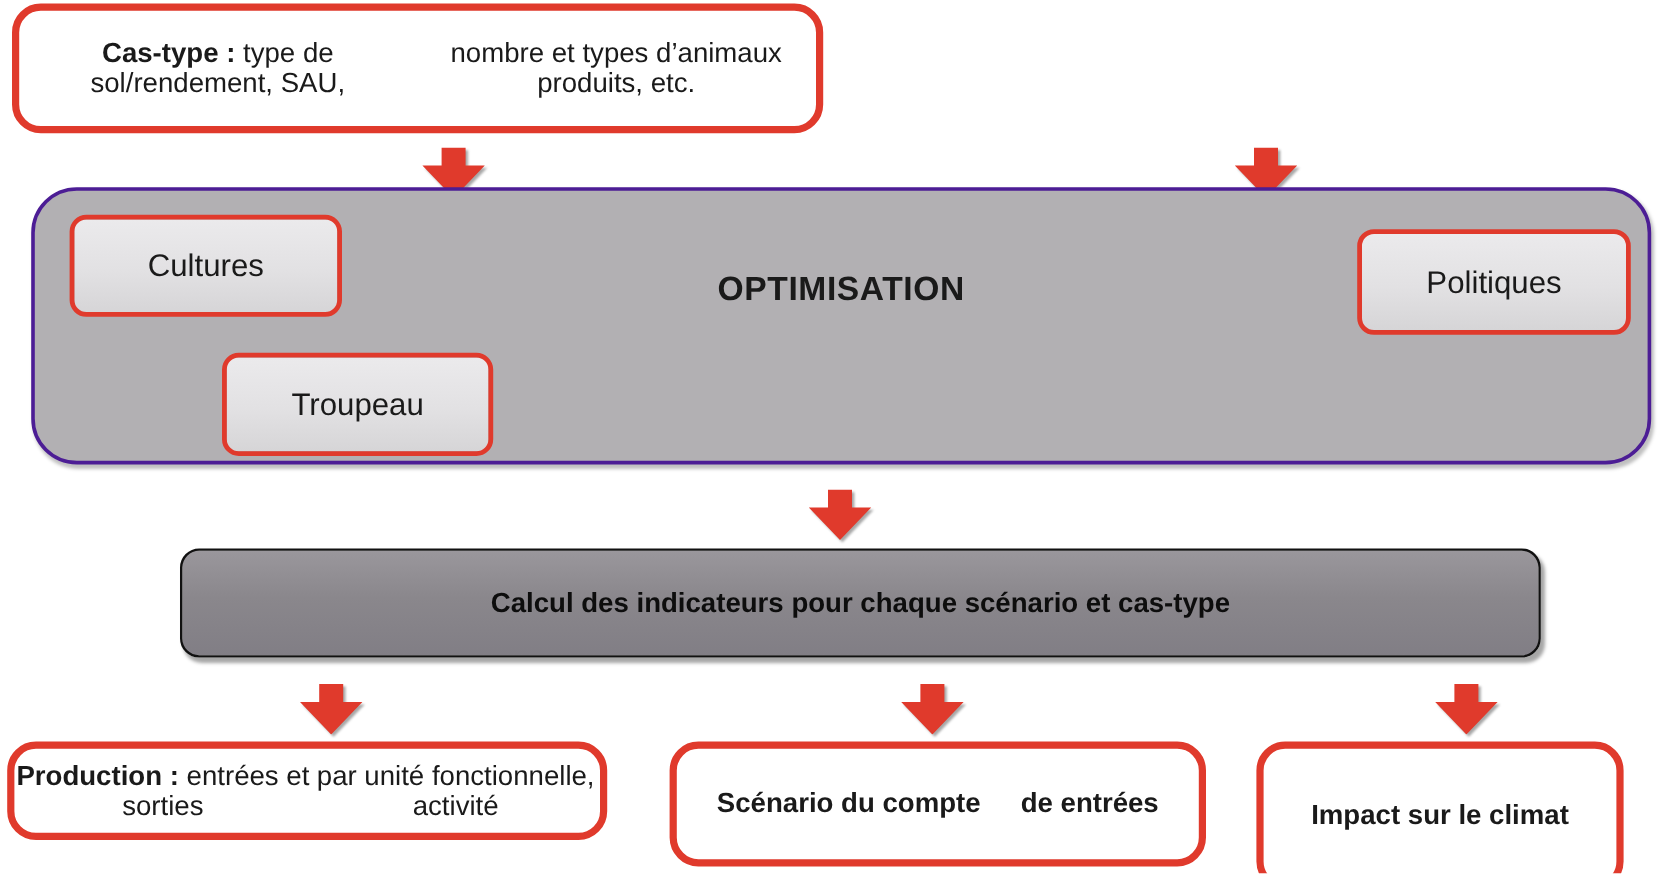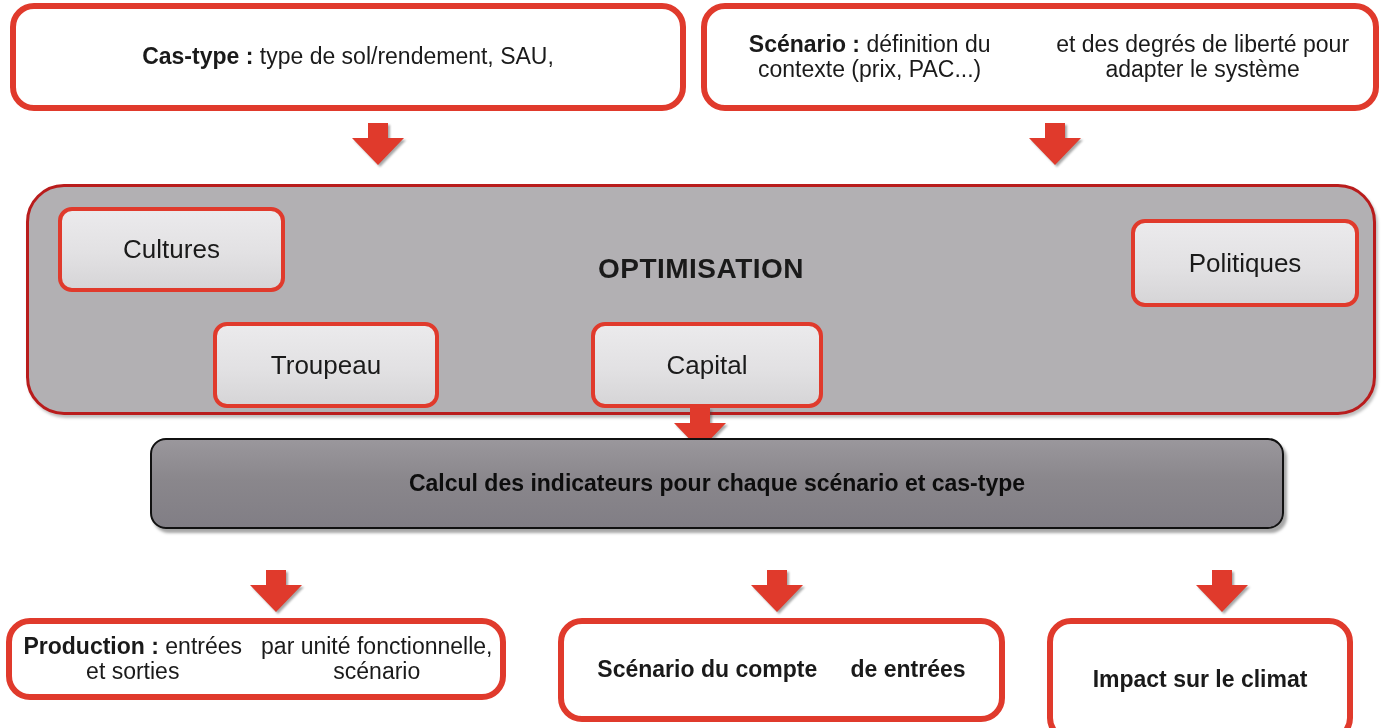--- a/index.html
+++ b/index.html
@@ -23,23 +23,23 @@
     text-align:center;
     color:#1a1a1a;
     font-size:23px;
     line-height:1.1;
   }
   .rbox .bline b{font-weight:bold;}
   .rbox.boldtext{font-weight:bold;}
   
   .panel{
     position:absolute;
-    left:26px;top:184px;width:1350px;height:231px;
+    left:26px;top:156px;width:1350px;height:231px;
     background:#b2b0b3;
-    border:3px solid #b91c1c;
+    border:3px solid #4c1d95;
     border-radius:38px;
     box-sizing:border-box;
     box-shadow:2px 3px 3px rgba(0,0,0,0.25);
   }
   .panel-title{
     position:absolute;
     left:0;right:0;top:66px;
     text-align:center;
     font-size:28px;
     font-weight:bold;
@@ -51,64 +51,60 @@
     background:linear-gradient(180deg,#ebeaec 0%,#e2e1e3 55%,#d6d5d7 100%);
     border:4px solid #e03a2c;
     border-radius:14px;
     box-sizing:border-box;
     display:flex;align-items:center;justify-content:center;
     font-size:26px;font-weight:normal;color:#1a1a1a;
   }
   
   .bar{
     position:absolute;
-    left:150px;top:438px;width:1134px;height:91px;
+    left:150px;top:457px;width:1134px;height:91px;
     background:linear-gradient(180deg,#9a979c 0%,#8a878c 45%,#817e85 100%);
     border:2px solid #111111;
     border-radius:16px;
     box-sizing:border-box;
     display:flex;align-items:center;justify-content:center;
     font-size:23px;font-weight:bold;color:#0d0d0d;
     box-shadow:3px 4px 3px rgba(0,0,0,0.35);
   }
   
   .arrow{position:absolute;width:56px;height:42px;}
   .arrow svg{display:block;width:100%;height:100%;filter:drop-shadow(2px 2px 1px rgba(60,60,60,0.45));}
 </style>
 </head>
 <body>
 
 <div class="canvas">
 
   <div class="rbox" style="left:10px;top:3px;width:676px;height:108px;">
     <div class="bline"><b>Cas-type :</b><span> type de sol/rendement, SAU,</span></div>
+    <div class="bline">nombre et types d’animaux produits, etc.</div>
   </div>
 
-  <div class="rbox" style="left:701px;top:3px;width:678px;height:108px;">
-    <div class="bline"><b>Scénario :</b><span> définition du contexte (prix, PAC...)</span></div>
-    <div class="bline">et des degrés de liberté pour adapter le système</div>
-  </div>
 
   <div class="arrow" style="left:350px;top:123px;">
     <svg viewBox="0 0 56 42">
         <polygon points="18,0 38,0 38,15 54,15 28,42 2,15 18,15" fill="#e03a2c"></polygon>
       </svg>
   </div>
   <div class="arrow" style="left:1027px;top:123px;">
     <svg viewBox="0 0 56 42">
         <polygon points="18,0 38,0 38,15 54,15 28,42 2,15 18,15" fill="#e03a2c"></polygon>
       </svg>
   </div>
 
   <div class="panel">
     <div class="panel-title">OPTIMISATION</div>
     <div class="item" style="left:29px;top:20px;width:227px;height:85px;">Cultures</div>
     <div class="item" style="left:1102px;top:16px;width:228px;height:88px;margin-top:16px;">Politiques</div>
-    <div class="item" style="left:156px;top:135px;width:226px;height:86px;margin-left:28px;">Troupeau</div>
-    <div class="item" style="left:562px;top:135px;width:232px;height:86px;">Capital</div>
+    <div class="item" style="left:156px;top:135px;width:226px;height:86px;">Troupeau</div>
   </div>
 
   <div class="arrow" style="left:672px;top:408px;">
     <svg viewBox="0 0 56 42">
         <polygon points="18,0 38,0 38,15 54,15 28,42 2,15 18,15" fill="#e03a2c"></polygon>
       </svg>
   </div>
 
   <div class="bar">
     <span>Calcul des indicateurs pour chaque scénario et cas-type</span>
@@ -125,21 +121,21 @@
       </svg>
   </div>
   <div class="arrow" style="left:1194px;top:570px;">
     <svg viewBox="0 0 56 42">
         <polygon points="18,0 38,0 38,15 54,15 28,42 2,15 18,15" fill="#e03a2c"></polygon>
       </svg>
   </div>
 
   <div class="rbox" style="left:6px;top:618px;width:500px;height:82px;">
     <div class="bline"><b>Production :</b><span> entrées et sorties</span></div>
-    <div class="bline">par unité fonctionnelle, scénario</div>
+    <div class="bline">par unité fonctionnelle, activité</div>
   </div>
 
   <div class="rbox boldtext" style="left:558px;top:618px;width:447px;height:104px;">
     <div class="bline">Scénario du compte</div>
     <div class="bline">de entrées</div>
   </div>
 
   <div class="rbox boldtext" style="left:1047px;top:618px;width:306px;height:124px;">
     <div class="bline">Impact sur le climat</div>
   </div>

